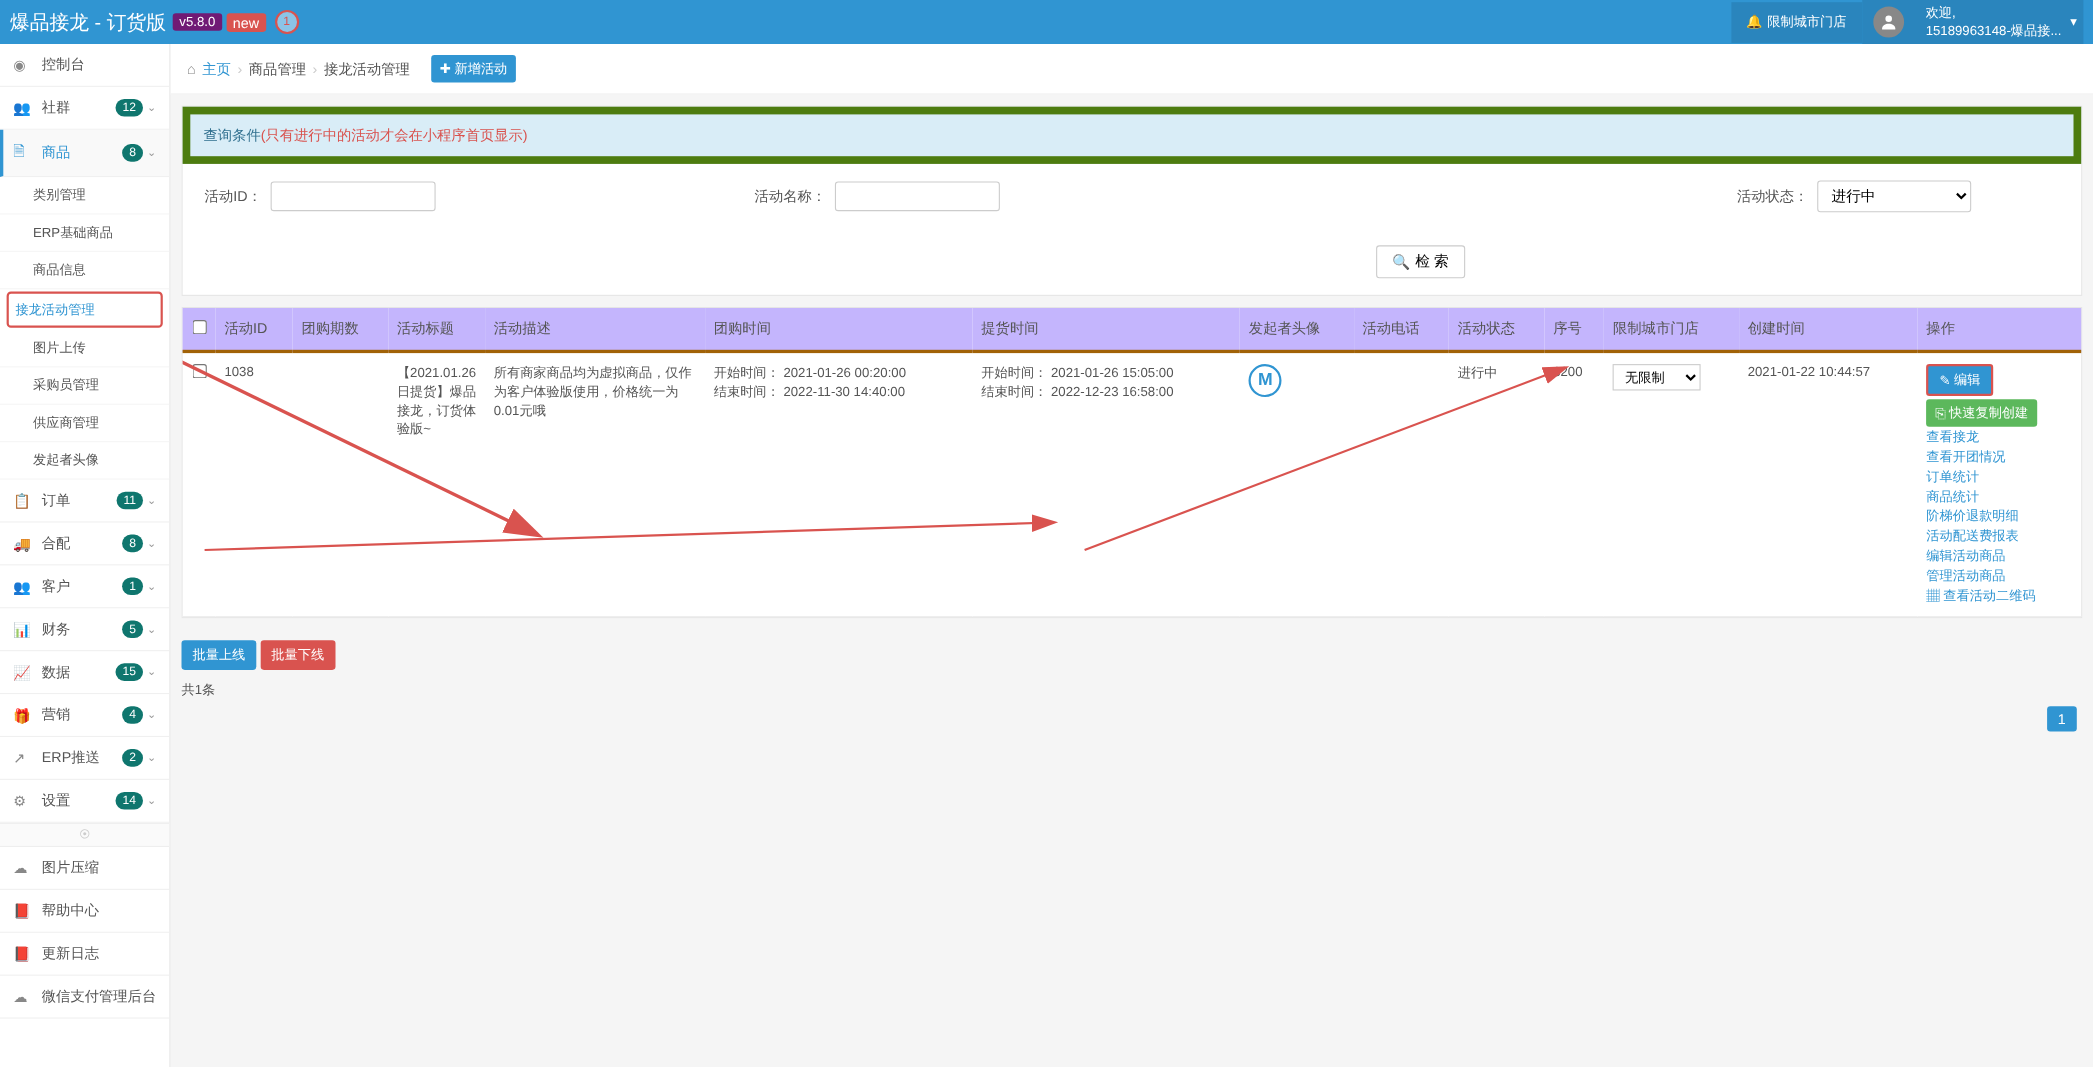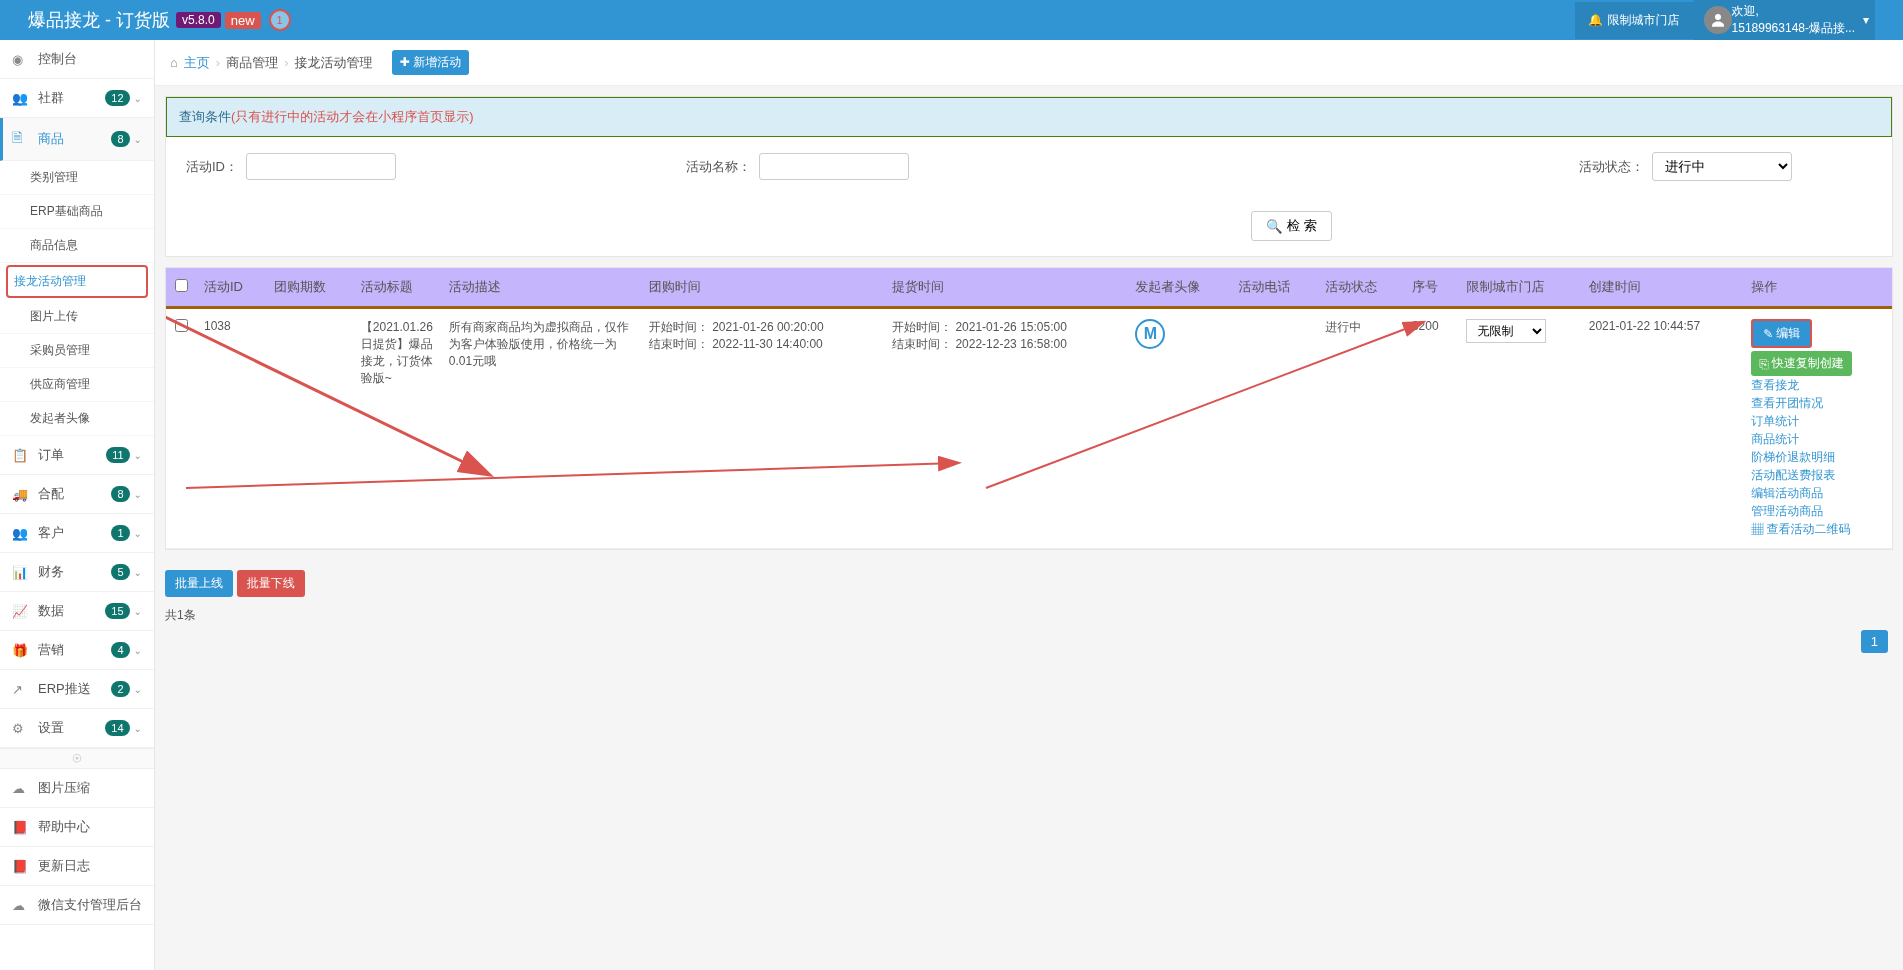--- a/index.html
+++ b/index.html
@@ -1,25 +1,25 @@
 <!DOCTYPE html>
 <html><head>
 <meta charset="utf-8">
 <style>
 * { box-sizing: border-box; margin: 0; padding: 0; }
 body { font-family: "Microsoft YaHei", Arial, sans-serif; font-size: 13px; color: #555; background: #f5f5f5; }
 
-.header { background: #3095d2; color: #fff; height: 40px; display: flex; align-items: center; padding: 0 28px; }
+.header { background: #3095d2; color: #fff; height: 40px; display: flex; align-items: center; padding: 0 9px; }
 .header .title { font-size: 18px; font-weight: 300; }
 .header .badge-version { background: #701a75; color: #fff; padding: 1px 6px; border-radius: 3px; font-size: 12px; margin-left: 6px; }
 .header .badge-new { background: #d9534f; color: #fff; padding: 1px 6px; border-radius: 3px; font-size: 13px; margin-left: 4px; }
 .header .red-circle { width: 22px; height: 22px; border: 2px solid #d9534f; border-radius: 50%; display: inline-flex; align-items: center; justify-content: center; margin-left: 8px; color: #d9534f; background: #8bc4e6; font-size: 11px; }
 .header-right { margin-left: auto; display: flex; align-items: center; gap: 0; }
 .header-right .wx-btn { background: #2a85bd; padding: 10px 14px; color: #fff; display: flex; align-items: center; gap: 4px; font-size: 12px; }
-.header-right .user-box { background: #2a85bd; padding: 4px 20px 4px 10px; display: flex; align-items: center; gap: 0; color: #fff; font-size: 12px; position: relative; }
+.header-right .user-box { background: #2a85bd; padding: 4px 20px 4px 10px; display: flex; align-items: center; gap: 20px; color: #fff; font-size: 12px; position: relative; }
 .header-right .avatar { width: 28px; height: 28px; border-radius: 50%; background: #888; display: inline-flex; align-items: center; justify-content: center; }
 .header-right .caret { position: absolute; right: 6px; top: 14px; }
 
 .container { display: flex; height: calc(100vh - 40px); }
 
 .sidebar { width: 155px; background: #fff; border-right: 1px solid #e5e5e5; overflow-y: auto; }
 .side-item { display: flex; align-items: center; padding: 10px 12px; border-bottom: 1px solid #f0f0f0; cursor: pointer; }
 .side-item.active { color: #3095d2; border-left: 3px solid #3095d2; background: #f9f9f9; padding-left: 9px; }
 .side-item .icon { width: 18px; margin-right: 8px; color: #888; }
 .side-item.active .icon { color: #3095d2; }
@@ -30,21 +30,21 @@
 .side-divider { text-align: center; padding: 4px 0; color: #ccc; font-size: 10px; border-top: 1px solid #eee; border-bottom: 1px solid #eee; background: #fafafa; }
 
 .main { flex: 1; overflow: auto; padding: 0; }
 
 .breadcrumb { background: #fff; padding: 10px 15px; border-bottom: 1px solid #eee; display: flex; align-items: center; gap: 6px; font-size: 13px; }
 .breadcrumb a { color: #3095d2; text-decoration: none; }
 .breadcrumb .sep { color: #ccc; }
 .btn-add { background: #3095d2; color: #fff; border: none; padding: 4px 8px; border-radius: 3px; font-size: 12px; }
 
 .panel { background: #fff; margin: 10px; border: 1px solid #e5e5e5; }
-.alert-info { background: #d9edf7; border: 1px solid #4d7c0f; color: #31708f; padding: 10px 12px; margin: 0; font-size: 13px; }
+.alert-info { background: #d9edf7; border: 7px solid #4d7c0f; color: #31708f; padding: 10px 12px; margin: 0; font-size: 13px; }
 .alert-info .red { color: #d9534f; }
 
 .search-form { padding: 15px 20px; display: flex; flex-wrap: wrap; gap: 30px; align-items: center; }
 .form-group { display: flex; align-items: center; gap: 8px; }
 .form-group label { font-size: 13px; }
 .form-group input[type=text] { border: 1px solid #ccc; border-radius: 3px; padding: 5px 8px; width: 150px; }
 .form-group select { border: 1px solid #ccc; border-radius: 3px; padding: 5px 8px; width: 140px; background: #fff; }
 .btn-search { border: 1px solid #ccc; background: #fff; padding: 5px 14px; border-radius: 3px; display: inline-flex; align-items: center; gap: 4px; margin-left: auto; margin-right: 280px; }
 
 table.data { width: 100%; border-collapse: collapse; }

